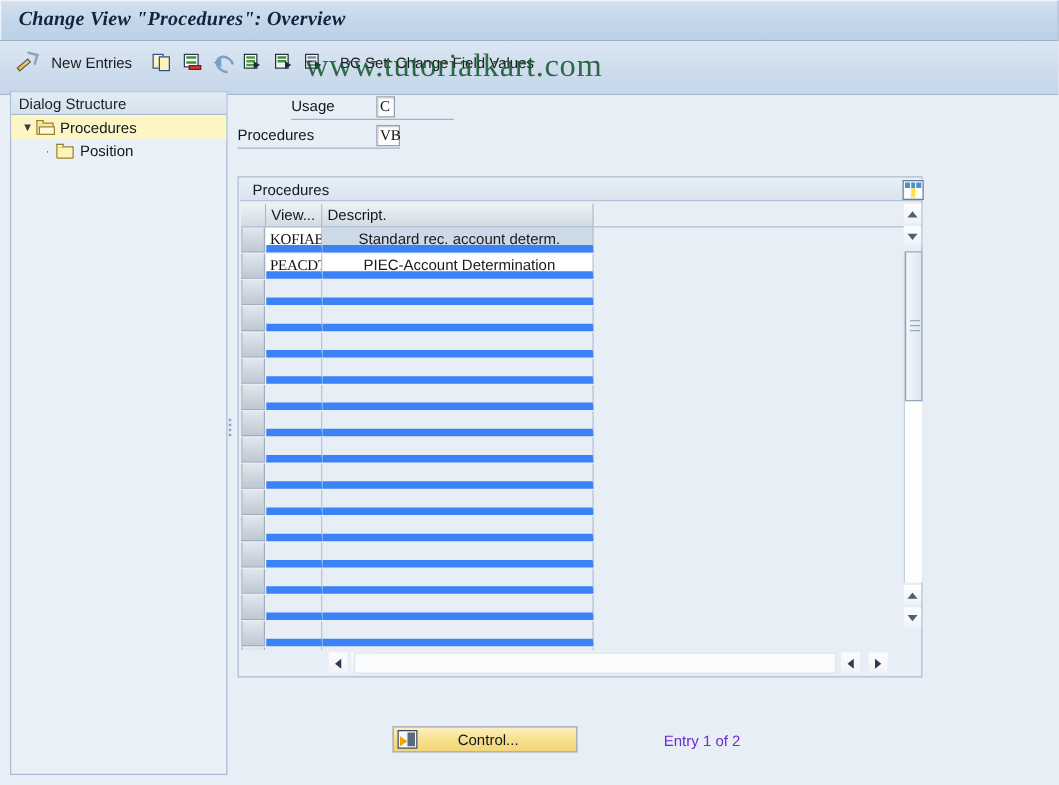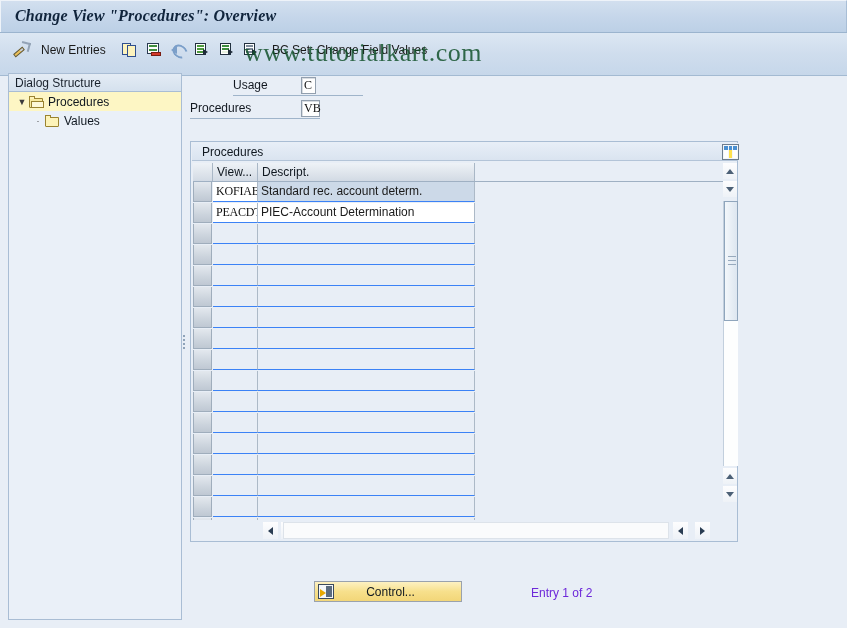--- a/index.html
+++ b/index.html
@@ -268,28 +268,29 @@
     left: 0; top: 0;
     width: 19px; height: 20px;
     background: linear-gradient(to bottom, #e3e8ee 0%, #ccd4dd 60%, #bfc8d3 100%);
     border: 1px solid #9fadbc;
     border-top: none;
     box-sizing: border-box;
   }
   .cell {
     position: absolute;
     top: 0; height: 20px;
-    border-bottom: 1px solid #3b82f6;
+    border-bottom: 6px solid #3b82f6;
     border-right: 1px solid #acb9c7;
     box-sizing: border-box;
     font-size: 12px;
     line-height: 19px;
     padding-left: 3px;
     white-space: nowrap;
     overflow: hidden;
+    text-align: center;
   }
   .cell.empty { background: #e8eef6; }
   .cell.filled { background: #ffffff; }
   .cell.code {
     font-family: "Liberation Serif", serif;
     font-size: 12px;
     color: #101010;
     letter-spacing: -.2px;
   }
   .cell.sel { background: #ccd9e8; }
@@ -635,21 +636,21 @@
       </span>
     <span class="tree-label">Procedures</span>
   </div>
 
   <div class="tree-row">
     <span class="tree-indent"></span>
     <span class="tw">·</span>
     <span class="folder">
         <i></i>
       </span>
-    <span class="tree-label">Values</span>
+    <span class="tree-label">Position</span>
   </div>
 </div>
 
 <div id="splitter">
   <div></div>
     <div></div>
     <div></div>
     <div></div>
 </div>
 

